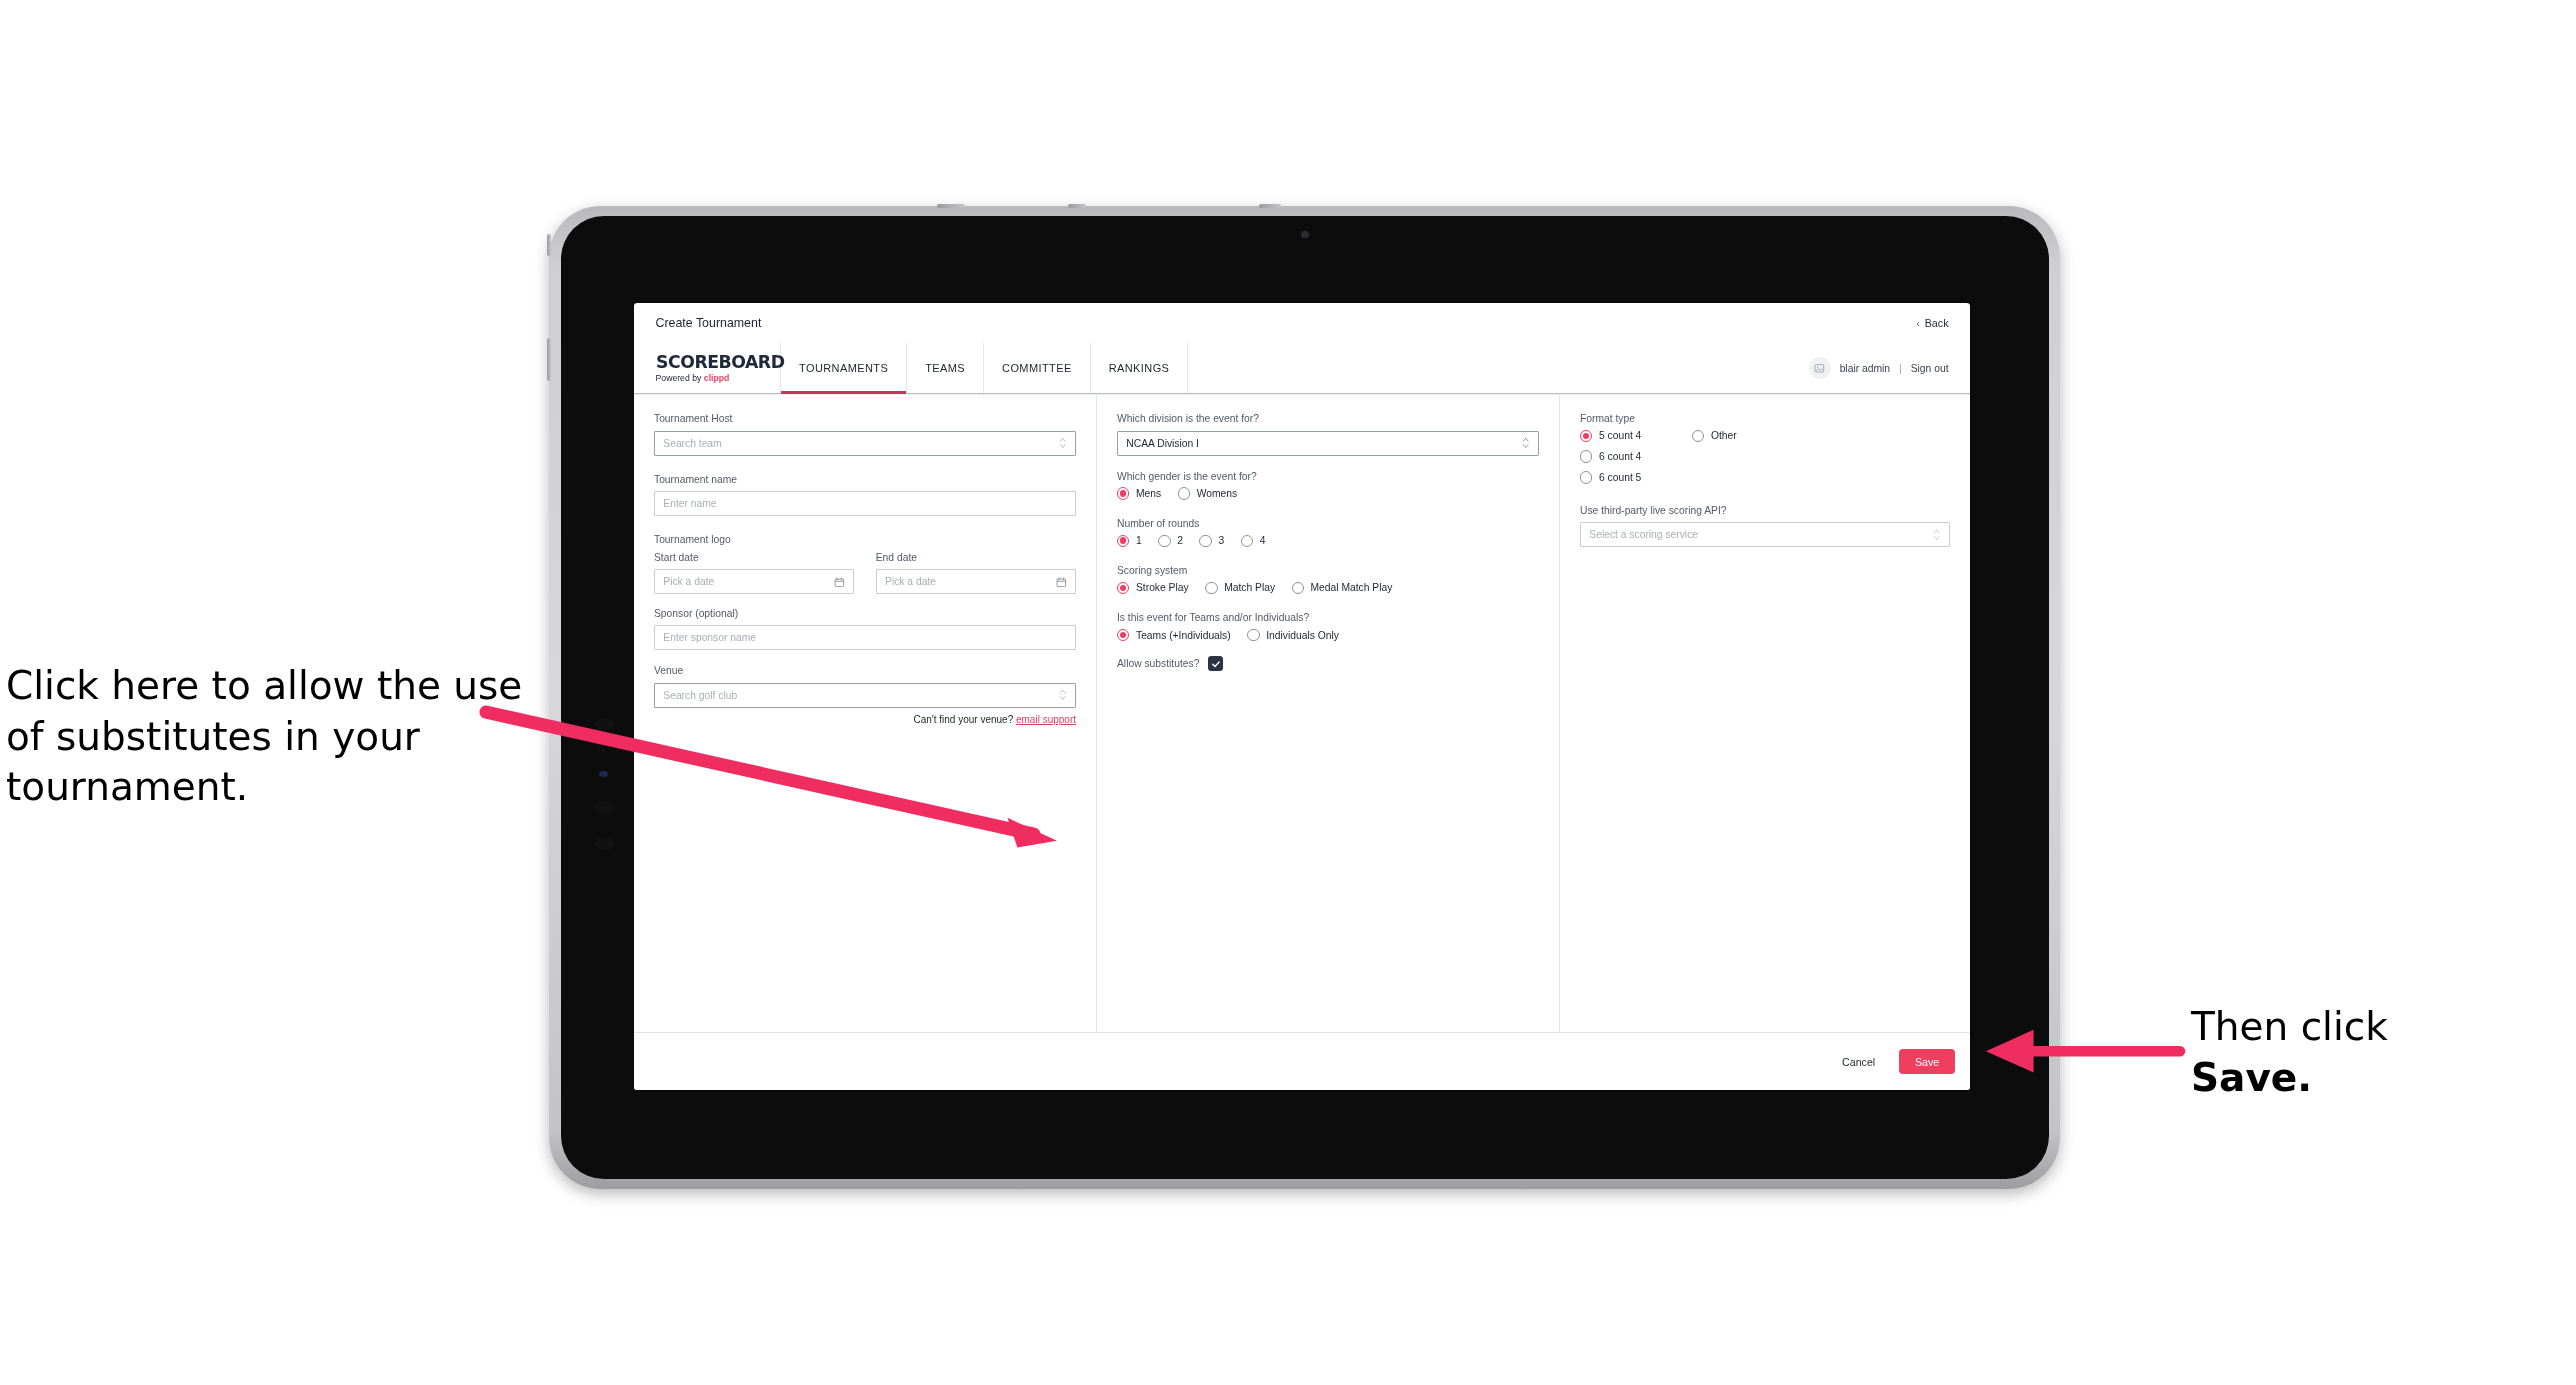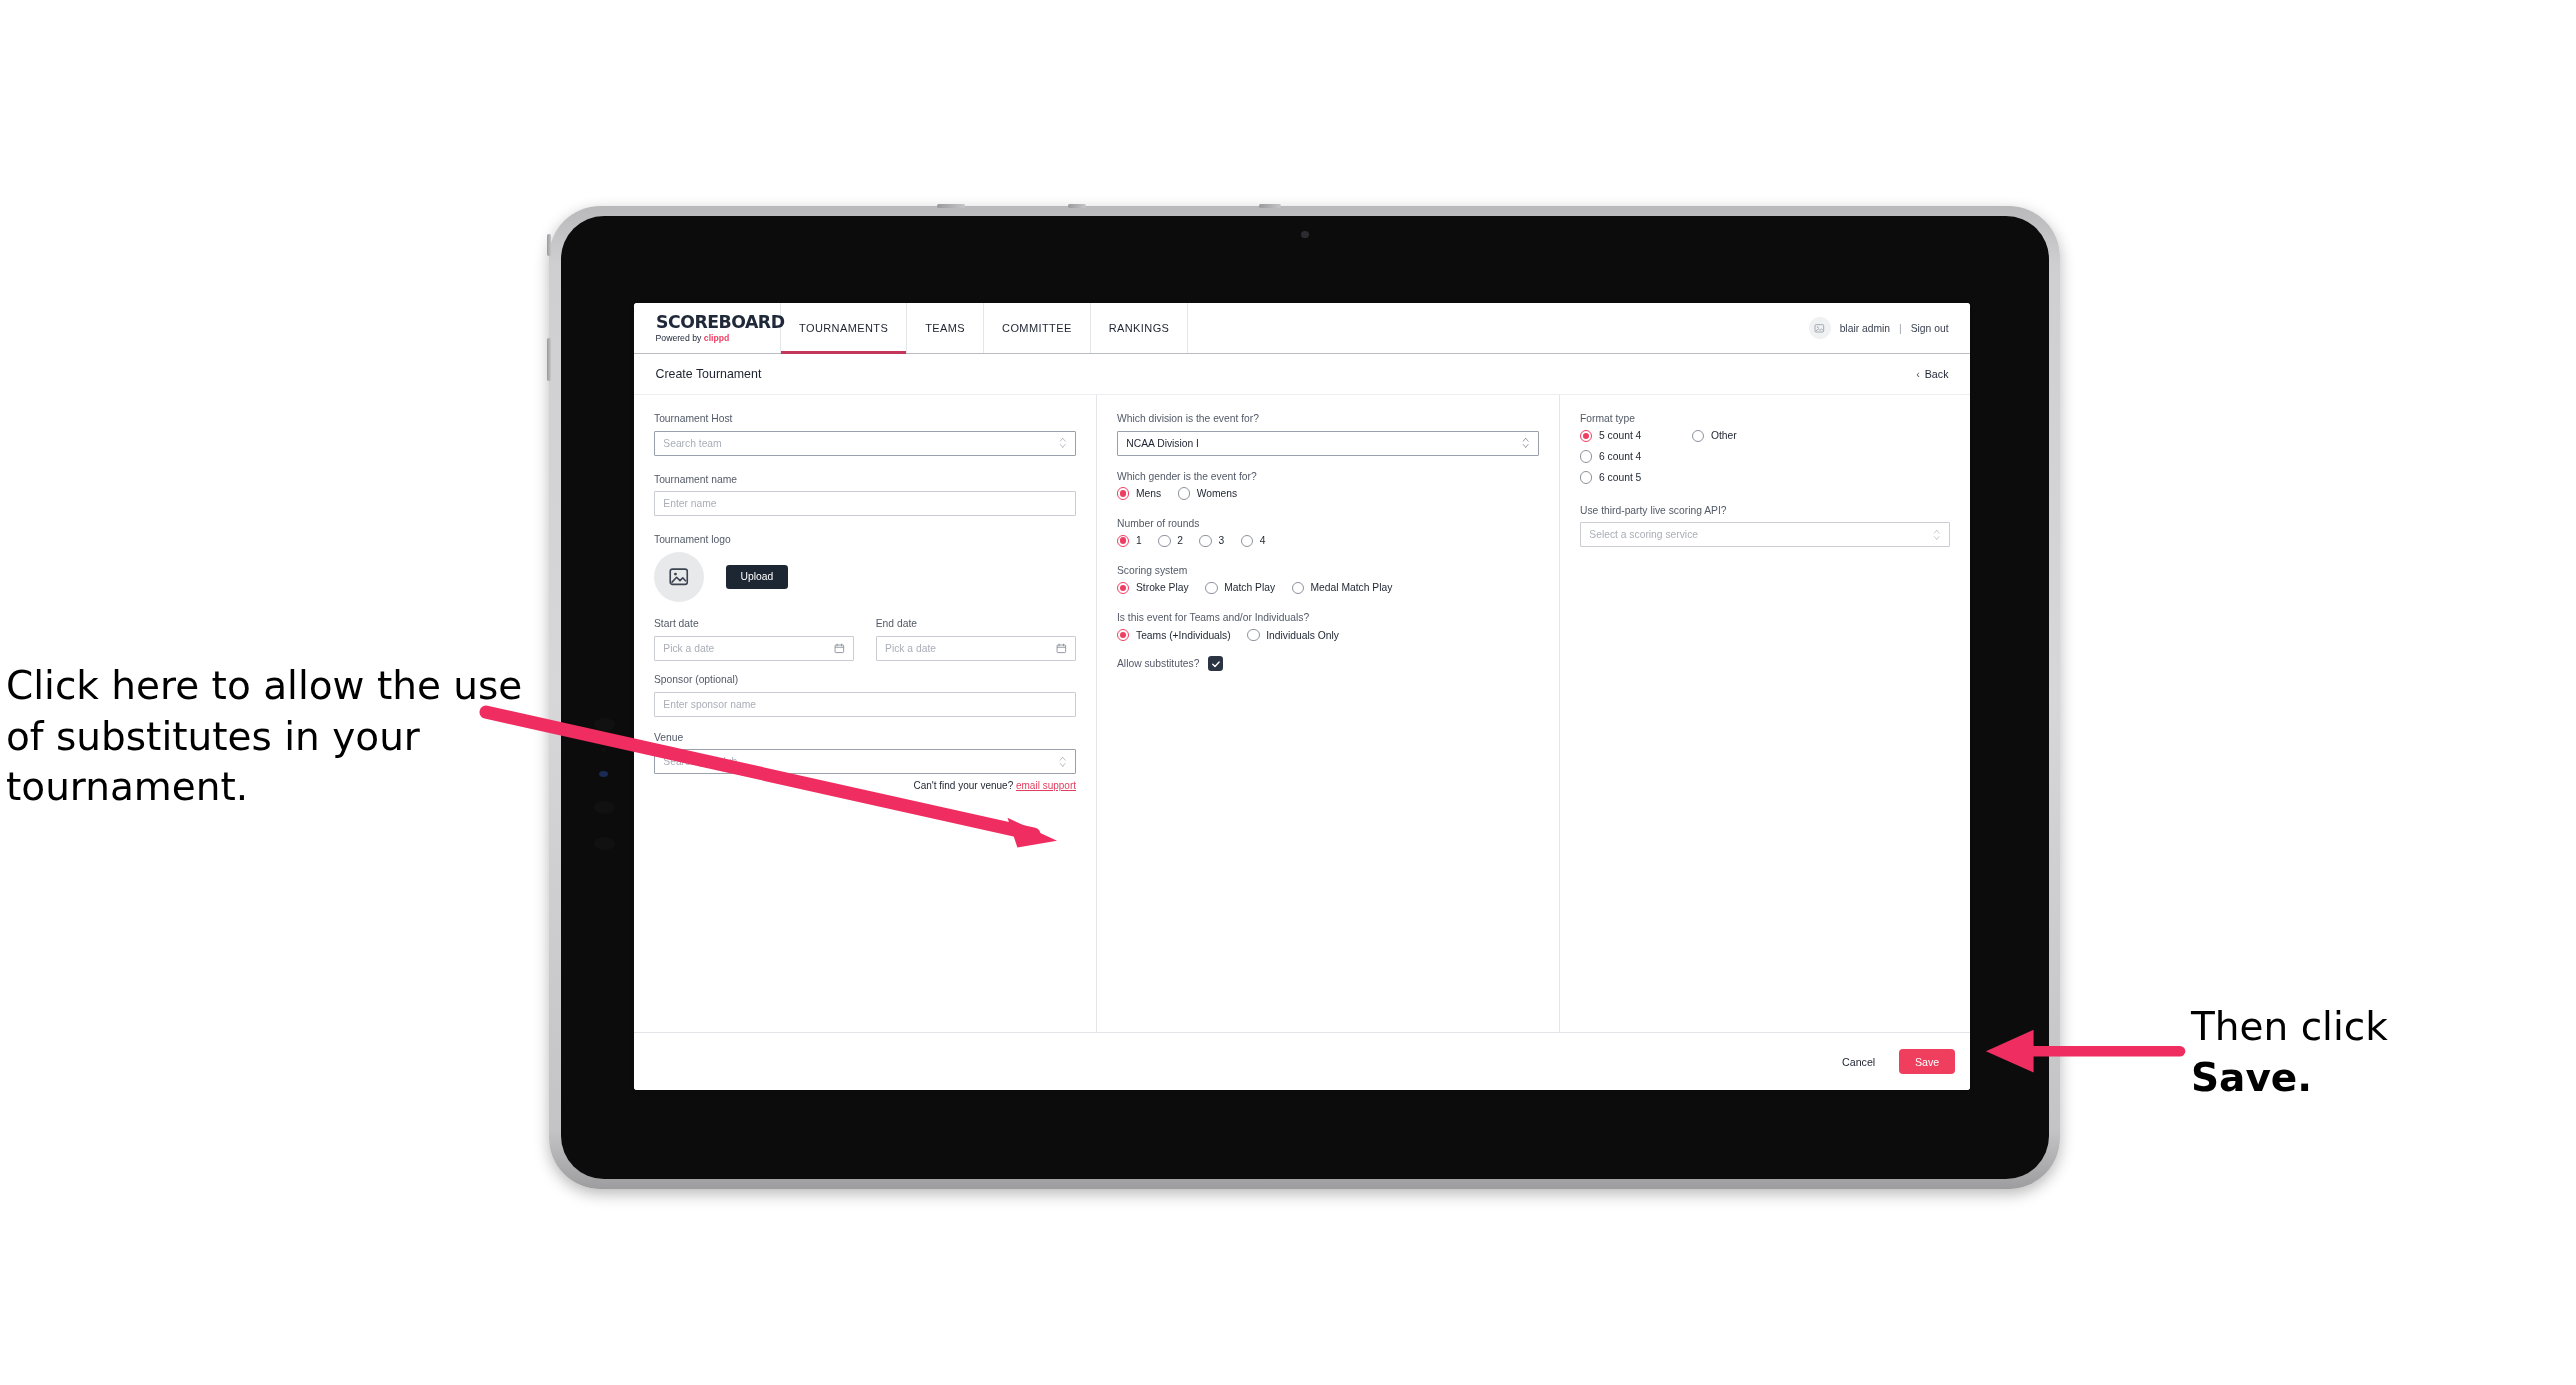--- a/index.html
+++ b/index.html
@@ -347,20 +347,28 @@
   </div>
   <div class="frame-btn" style="left:-2.5px; top:28px; width:4.1px; height:21.5px;"></div>
   <div class="frame-btn" style="left:-2.5px; top:132px; width:4.1px; height:43px;"></div>
   <div class="frame-btn" style="left:388px; top:-2.5px; width:28px; height:4.1px;"></div>
   <div class="frame-btn" style="left:519px; top:-2.5px; width:18px; height:4.1px;"></div>
   <div class="frame-btn" style="left:710px; top:-2.5px; width:21.5px; height:4.1px;"></div>
 </div>
 
 <div id="app-window">
 
+  <div id="title-row">
+    <div id="page-title">Create Tournament</div>
+    <div id="back-link">
+      <span class="chev">‹</span>
+      <span>Back</span>
+    </div>
+  </div>
+
   <div id="app-header">
     <div id="brand-block">
       <div id="brand-wordmark">SCOREBOARD</div>
       <div id="brand-sub"><span>Powered by </span><span class="brandname">clippd</span></div>
     </div>
 
     <div id="nav-tabs">
       <div class="nav-tab active">TOURNAMENTS</div>
       <div class="nav-tab">TEAMS</div>
       <div class="nav-tab">COMMITTEE</div>
@@ -371,28 +379,20 @@
       <div id="avatar">
         <svg width="10.7" height="10.7" viewBox="0 0 16 16">
           <rect x="1.5" y="2.5" width="13" height="11" rx="1.6" fill="none" stroke="#99a0aa" stroke-width="1.3"></rect>
           <circle cx="5.6" cy="6.2" r="1.1" fill="#99a0aa"></circle>
           <path d="M2.6 12.4 L6.4 8.6 L9 11 L11.3 8.9 L13.4 11.2" fill="none" stroke="#99a0aa" stroke-width="1.3" stroke-linejoin="round"></path>
         </svg>
       </div>
       <span id="user-name">blair admin</span>
       <span id="header-sep">|</span>
       <span id="signout-link">Sign out</span>
-    </div>
-  </div>
-
-  <div id="title-row">
-    <div id="page-title">Create Tournament</div>
-    <div id="back-link">
-      <span class="chev">‹</span>
-      <span>Back</span>
     </div>
   </div>
 
   <div id="columns">
 
     <div class="col col-1">
 
       <div class="field-label">Tournament Host</div>
       <div class="input-box mb-22">
         <span class="ph">Search team</span>
@@ -402,30 +402,20 @@
             </svg>
         </span>
       </div>
 
       <div class="field-label">Tournament name</div>
       <div class="input-box light mb-22">
         <span class="ph">Enter name</span>
       </div>
 
       <div class="field-label">Tournament logo</div>
-      <div id="logo-row">
-        <div id="logo-circle">
-          <svg width="21.5" height="21.5" viewBox="0 0 24 24">
-            <rect x="2.5" y="3.5" width="19" height="17" rx="2.5" fill="none" stroke="#3c4452" stroke-width="1.8"></rect>
-            <circle cx="8.3" cy="9" r="1.6" fill="#3c4452"></circle>
-            <path d="M4 18.5 L9.6 12.6 L13.4 16.3 L16.5 13.2 L20 17" fill="none" stroke="#3c4452" stroke-width="1.8" stroke-linejoin="round"></path>
-          </svg>
-        </div>
-        <button id="upload-button">Upload</button>
-      </div>
 
       <div id="date-row">
         <div class="date-col">
           <div class="field-label">Start date</div>
           <div class="input-box light">
             <span class="ph">Pick a date</span>
             <span class="cal-icon">
               <svg width="10.7" height="10.7" viewBox="0 0 16 16">
                   <rect x="1.6" y="3" width="12.8" height="11.4" rx="1.4" fill="none" stroke="#7c838f" stroke-width="1.2"></rect>
                   <path d="M1.6 6.4 H14.4" stroke="#7c838f" stroke-width="1.2"></path>

